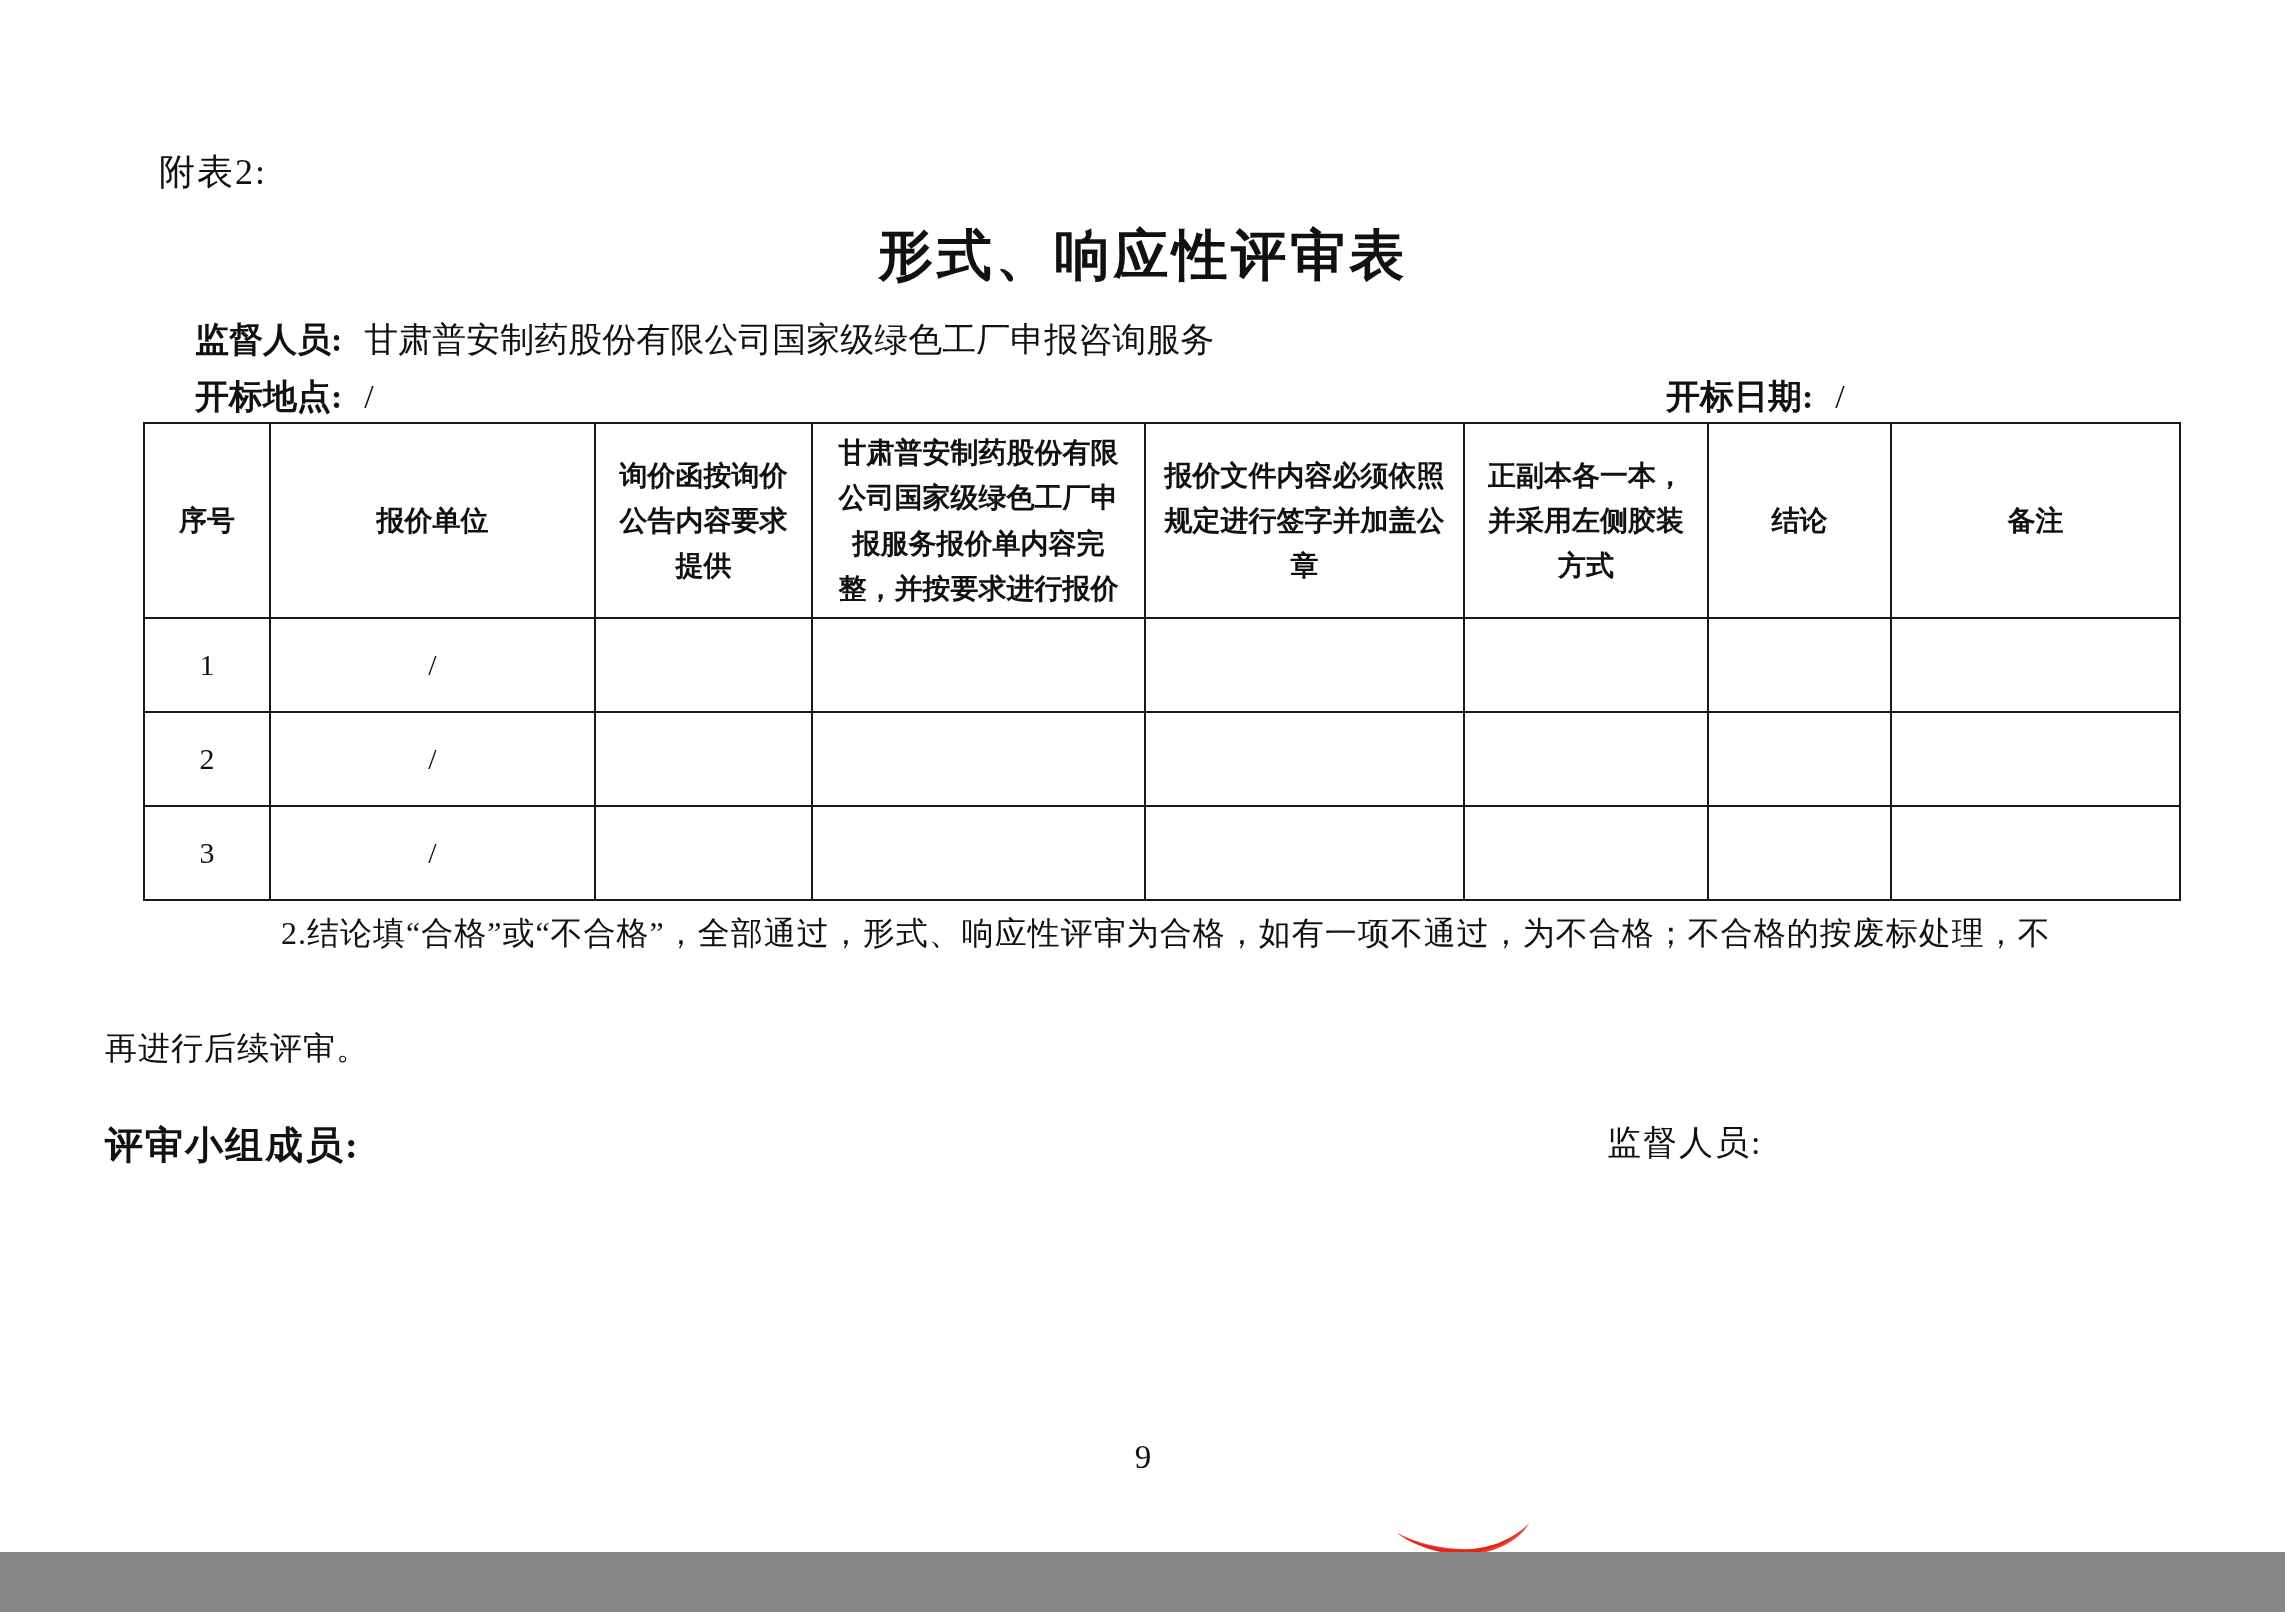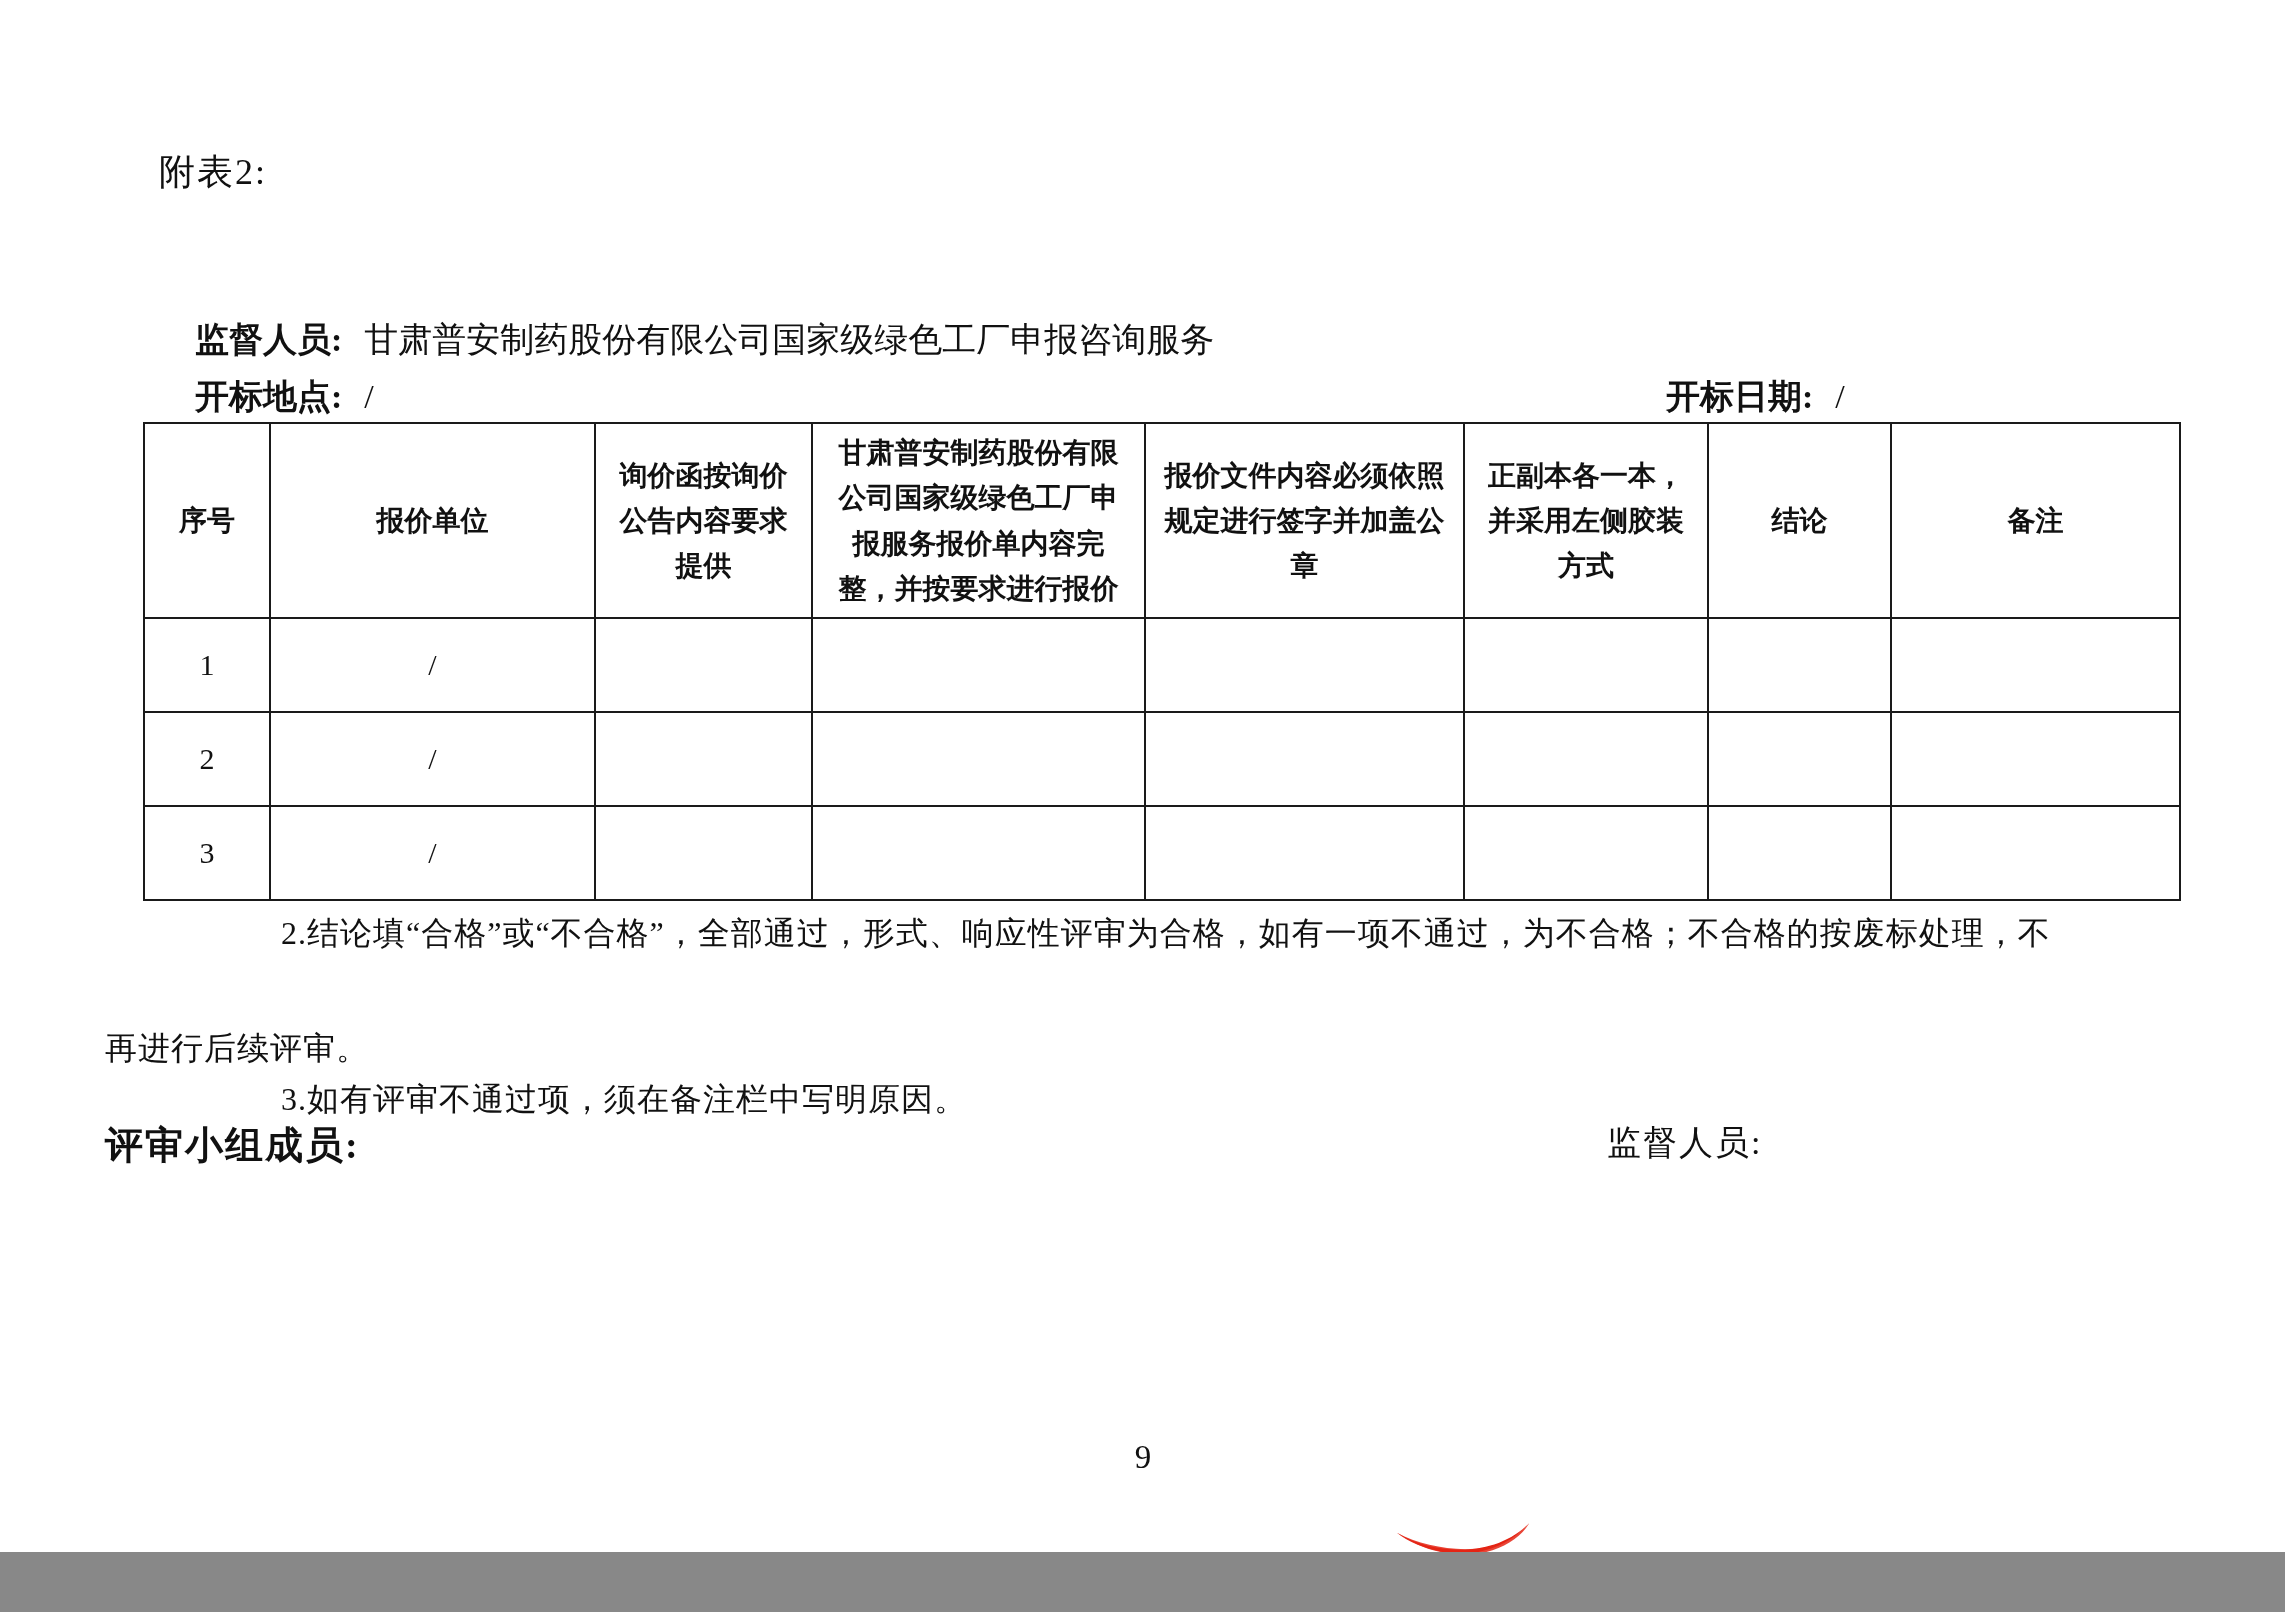--- a/index.html
+++ b/index.html
@@ -67,20 +67,21 @@
     width:141px;height:54px;
   }
 </style>
 </head>
 <body>
 
 <div class="page">
 
   <div class="attach-label">附表2:</div>
 
+  <div class="doc-title">形式、响应性评审表</div>
 
   <div class="info-line1"><span class="b">监督人员:</span><span class="slash-val">甘肃普安制药股份有限公司国家级绿色工厂申报咨询服务</span>
   </div>
 
   <div class="info-line2"><span class="b">开标地点:</span><span class="slash-val">/</span>
   </div>
 
   <div class="info-line3"><span class="b">开标日期:</span><span class="slash-val">/</span>
   </div>
 
@@ -137,21 +138,20 @@
         <td></td>
         <td></td>
         <td></td>
       </tr>
     </tbody>
   </table>
 
 
   <div class="notes n2a">2.结论填“合格”或“不合格”，全部通过，形式、响应性评审为合格，如有一项不通过，为不合格；不合格的按废标处理，不</div>
   <div class="notes n2b">再进行后续评审。</div>
-  <div class="notes n3">3.如有评审不通过项，须在备注栏中写明原因。</div>
 
   <div class="footer-left">评审小组成员:</div>
   <div class="footer-right">监督人员:</div>
 
   <div class="page-num">9</div>
 
   <svg class="seal" viewBox="0 0 145 55" xmlns="http://www.w3.org/2000/svg">
     <path d="M4,14 C34,32 72,36 104,26 C118,21 130,14 140,4 C126,20 108,30 86,34 C58,39 26,30 4,14 Z" fill="#e42414"></path>
     <path d="M4,14 C30,28 66,34 96,29 C114,25 130,16 140,4 C132,19 112,31 90,35 C60,40 24,30 4,14 Z" fill="#e42414" opacity="0.85"></path>
     <g fill="#e06055" opacity="0.75">

